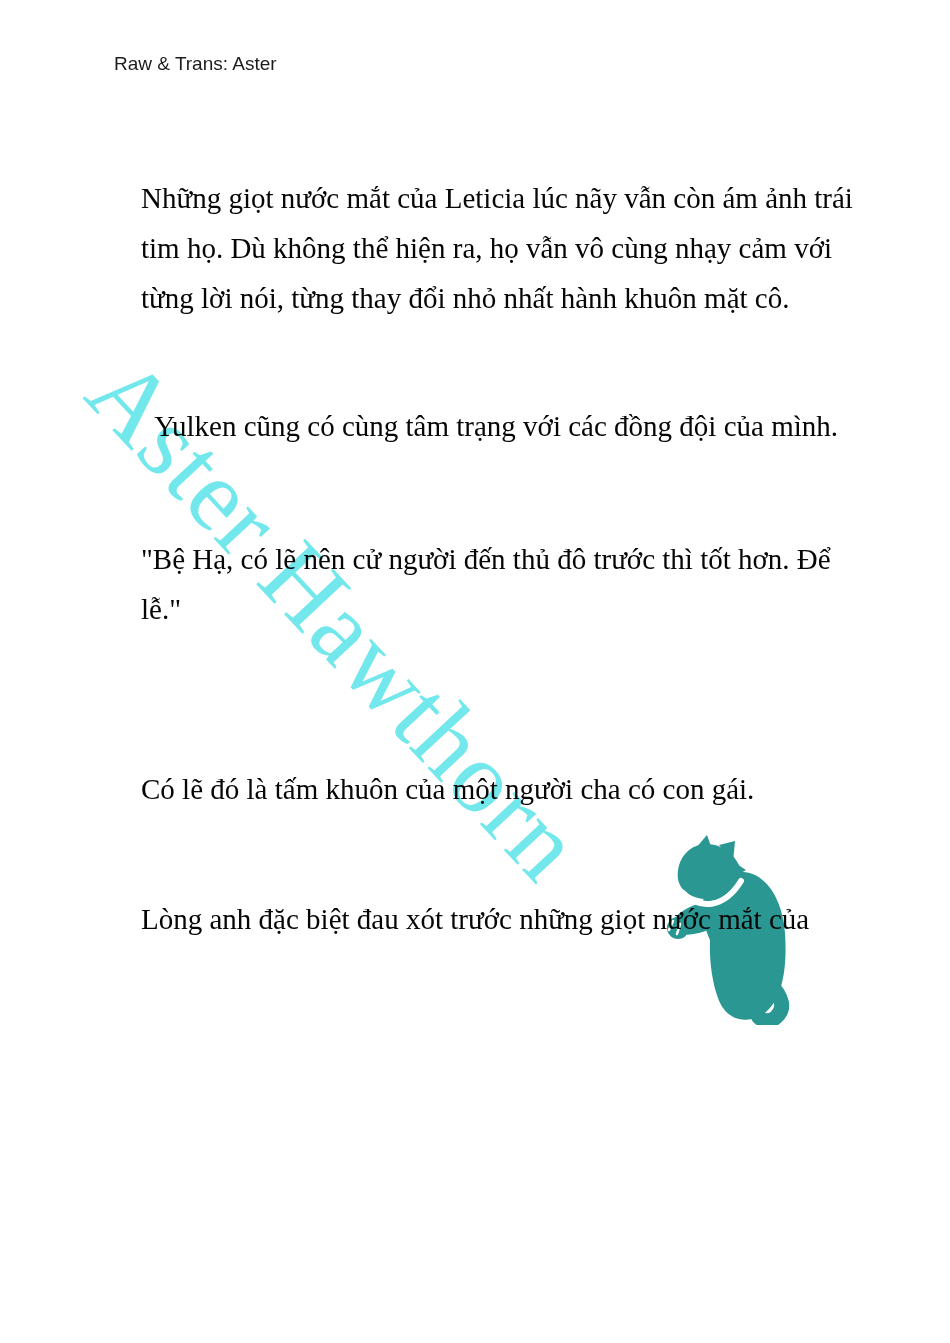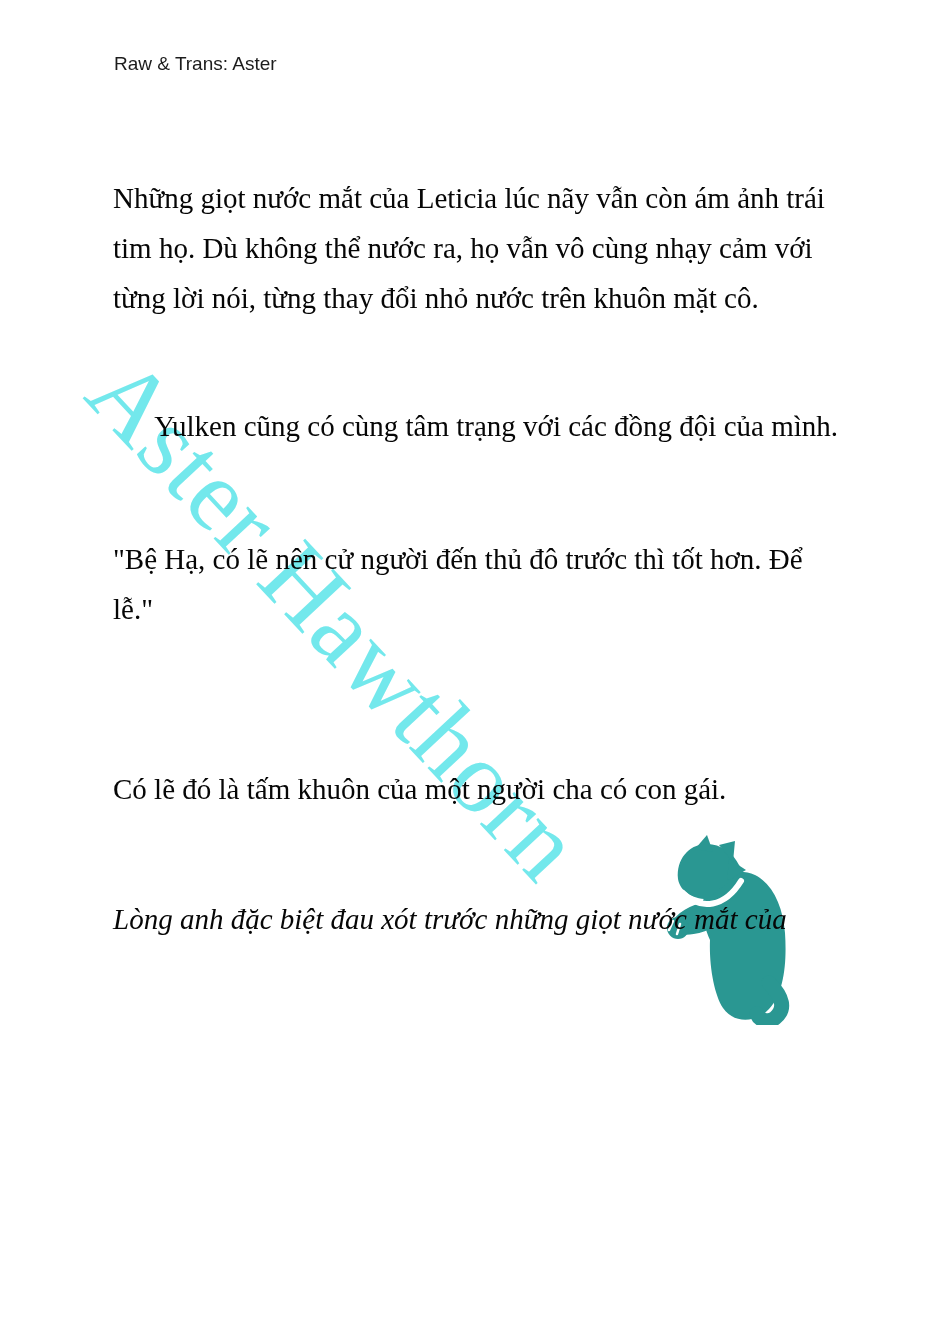--- a/index.html
+++ b/index.html
@@ -43,26 +43,26 @@
   }
   .para {
     position: absolute;
     left: 113px;
     width: 725px;
     font-size: 29px;
     line-height: 50px;
     color: #060606;
     z-index: 3;
   }
-  .para .line { white-space: nowrap; }
+  .para .line { white-space: nowrap; margin-left: 28px; }
   .p1 { top: 173px; }
   .p2 { top: 401px; text-align: right; }
   .p3 { top: 534px; }
   .p4 { top: 764px; }
-  .p5 { top: 894px; font-style: italic; }
+  .p5 { top: 894px; }
   .logo {
     position: absolute;
     left: 22px;
     top: 1288px;
     font-family: "Liberation Sans", sans-serif;
     font-style: italic;
     font-weight: bold;
     font-size: 29px;
     letter-spacing: 2px;
     color: #8c9fd6;
@@ -101,22 +101,22 @@
       <polygon points="84,24 101,35 82,46"></polygon>
     </g>
 
     <path d="M38,58 C56,76 80,72 96,46" fill="none" stroke="#ffffff" stroke-width="6" stroke-linecap="round"></path>
 
     <path d="M28,86 L24,95 M35,89 L32,99" fill="none" stroke="#ffffff" stroke-width="2.5" stroke-linecap="round"></path>
   </svg>
 
   <div class="para p1">
     <div class="line">Những giọt nước mắt của Leticia lúc nãy vẫn còn ám ảnh trái</div>
-    <div class="line">tim họ. Dù không thể nước ra, họ vẫn vô cùng nhạy cảm với</div>
-    <div class="line">từng lời nói, từng thay đổi nhỏ nước trên khuôn mặt cô.</div>
+    <div class="line">tim họ. Dù không thể hiện ra, họ vẫn vô cùng nhạy cảm với</div>
+    <div class="line">từng lời nói, từng thay đổi nhỏ nhất hành khuôn mặt cô.</div>
   </div>
 
   <div class="para p2">
     <div class="line">Yulken cũng có cùng tâm trạng với các đồng đội của mình.</div>
   </div>
 
   <div class="para p3">
     <div class="line">"Bệ Hạ, có lẽ nên cử người đến thủ đô trước thì tốt hơn. Để</div>
     <div class="line">lễ."</div>
   </div>

